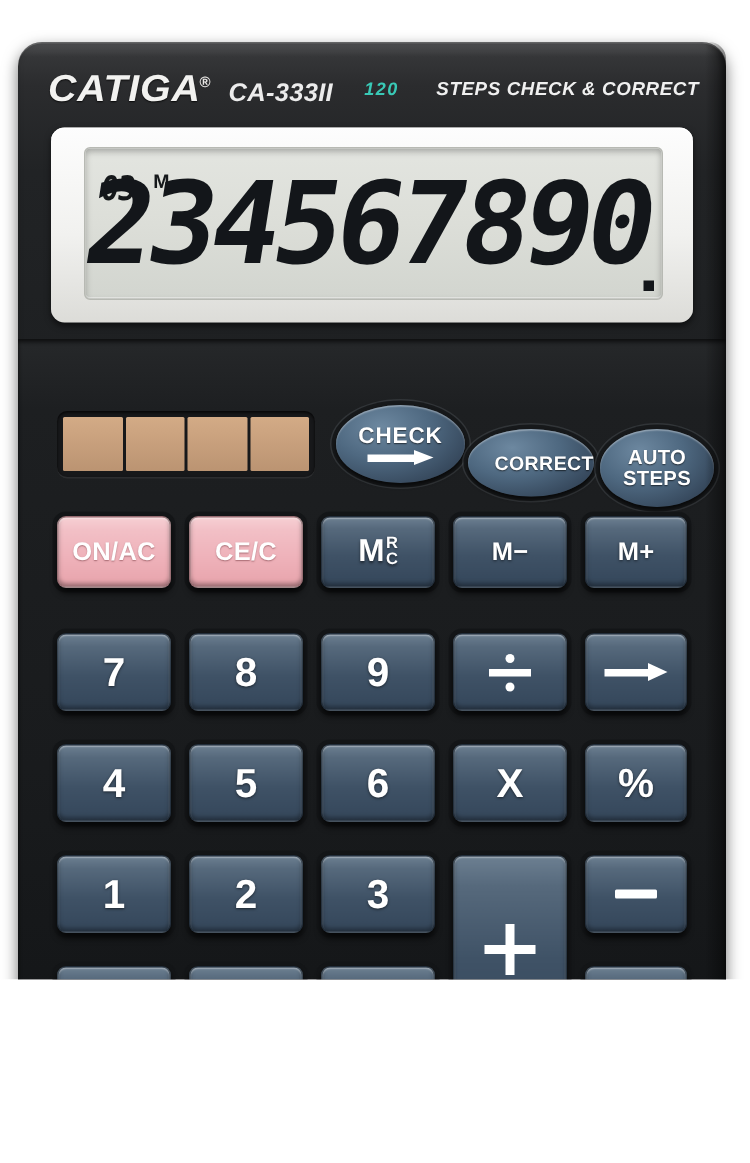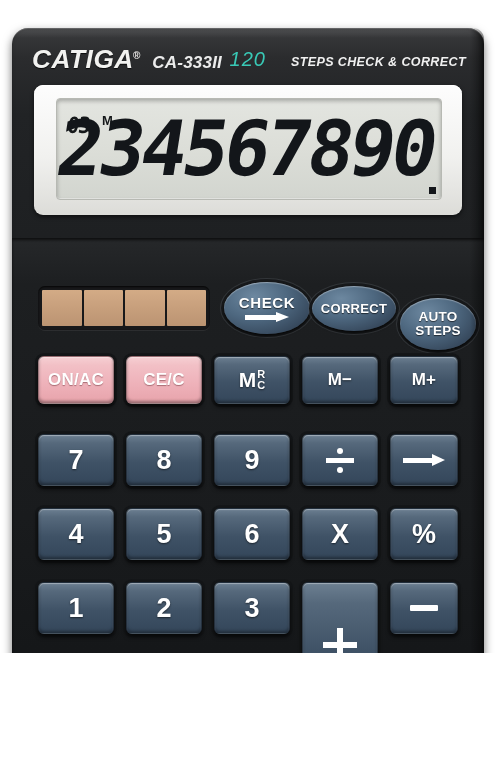--- a/index.html
+++ b/index.html
@@ -95,22 +95,22 @@
     letter-spacing: 0.2px;
   }
   #tagline-block {
     margin-left: auto;
     display: flex;
     align-items: baseline;
     gap: 5px;
   }
   .tag-num {
     font-style: italic;
-    font-weight: normal;
-    font-size: 20px;
+    font-weight: bold;
+    font-size: 12px;
     color: #39c9b6;
     letter-spacing: 1px;
   }
   .tag-text {
     font-style: italic;
     font-weight: bold;
     font-size: 12.5px;
     letter-spacing: 0.4px;
     color: #f0f0f0;
     margin-left: 20px;
@@ -188,21 +188,20 @@
 
   
   #deck {
     position: absolute;
     left: 0; right: 0;
     top: 198px;
     bottom: 0;
     border-radius: 0 0 20px 20px;
     background: linear-gradient(180deg, #26282a 0%, #1d1f21 9%, #191b1d 55%, #121416 100%);
     box-shadow: inset 0 2px 3px rgba(0,0,0,0.65);
-    margin-top: 12px;
   }
 
   
   #solar-panel {
     position: absolute;
     left: 26px;
     top: 48px;
     width: 172px;
     height: 44px;
     background: #17181a;
@@ -233,21 +232,21 @@
     flex-direction: column;
     align-items: center;
     justify-content: center;
     color: #ffffff;
     font-weight: bold;
     text-shadow: 0 1px 1px rgba(0,0,0,0.6);
     line-height: 1.02;
   }
   #btn-check { left: 212px; top: 44px; width: 86px; height: 52px; }
   #btn-check .oval-label { font-size: 15px; letter-spacing: 0.6px; margin-bottom: 2px; }
-  #btn-correct { left: 300px; top: 48px; width: 84px; height: 45px; }
+  #btn-correct { left: 300px; top: 60px; width: 84px; height: 45px; align-items: flex-end; }
   #btn-correct .oval-label { font-size: 13px; letter-spacing: 0.3px; }
   #btn-autoreplay { left: 388px; top: 60px; width: 76px; height: 52px; }
   #btn-autoreplay .oval-label { font-size: 13.5px; letter-spacing: 0.2px; }
   .check-arrow {
     width: 44px;
     height: 8px;
     position: relative;
   }
   .check-arrow .shaft {
     position: absolute;

